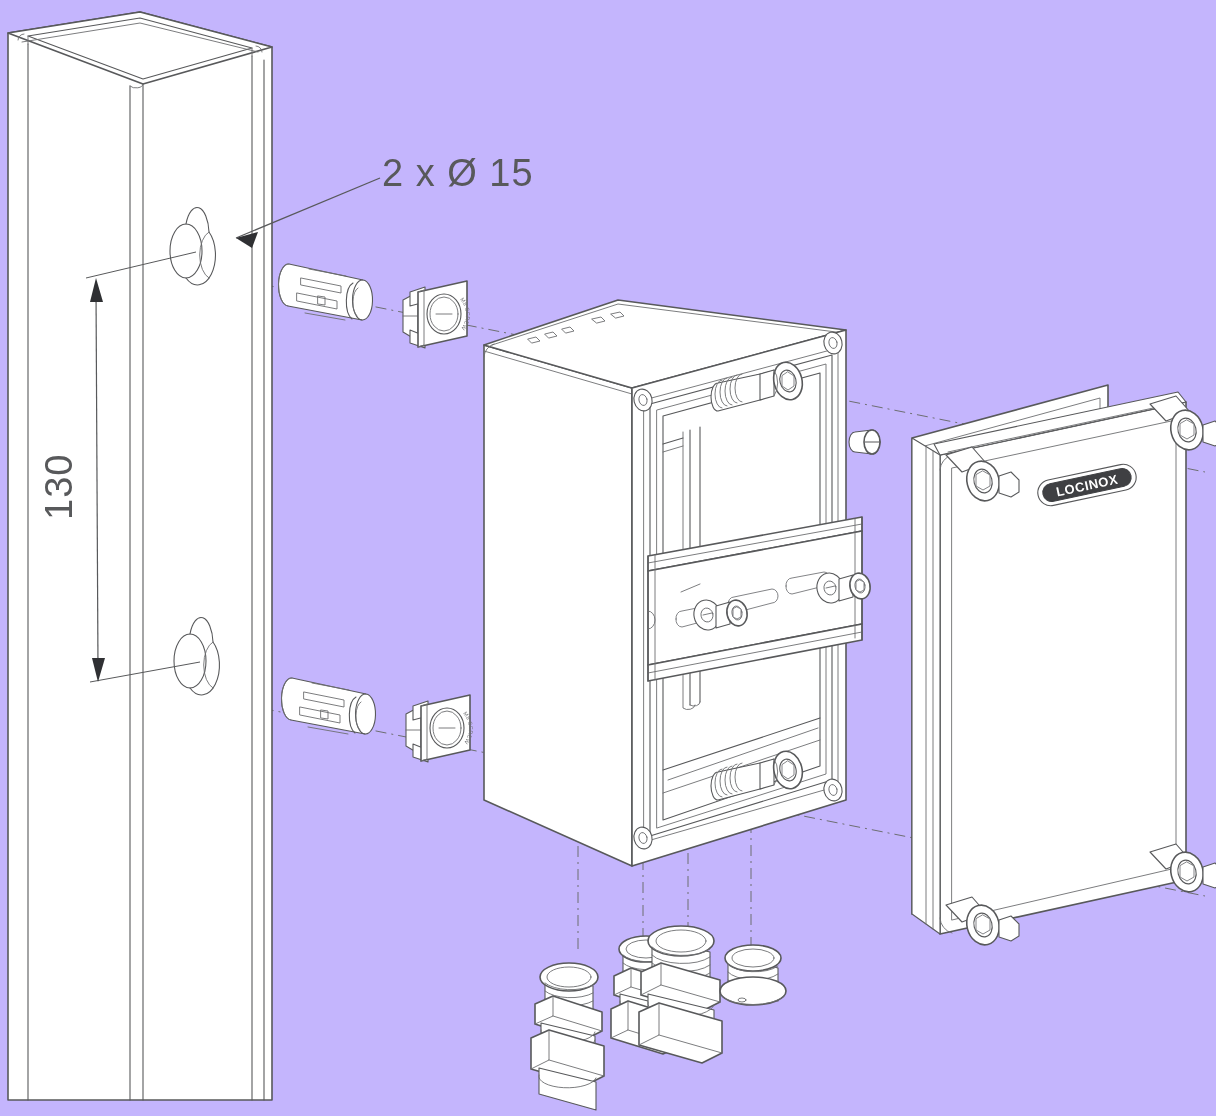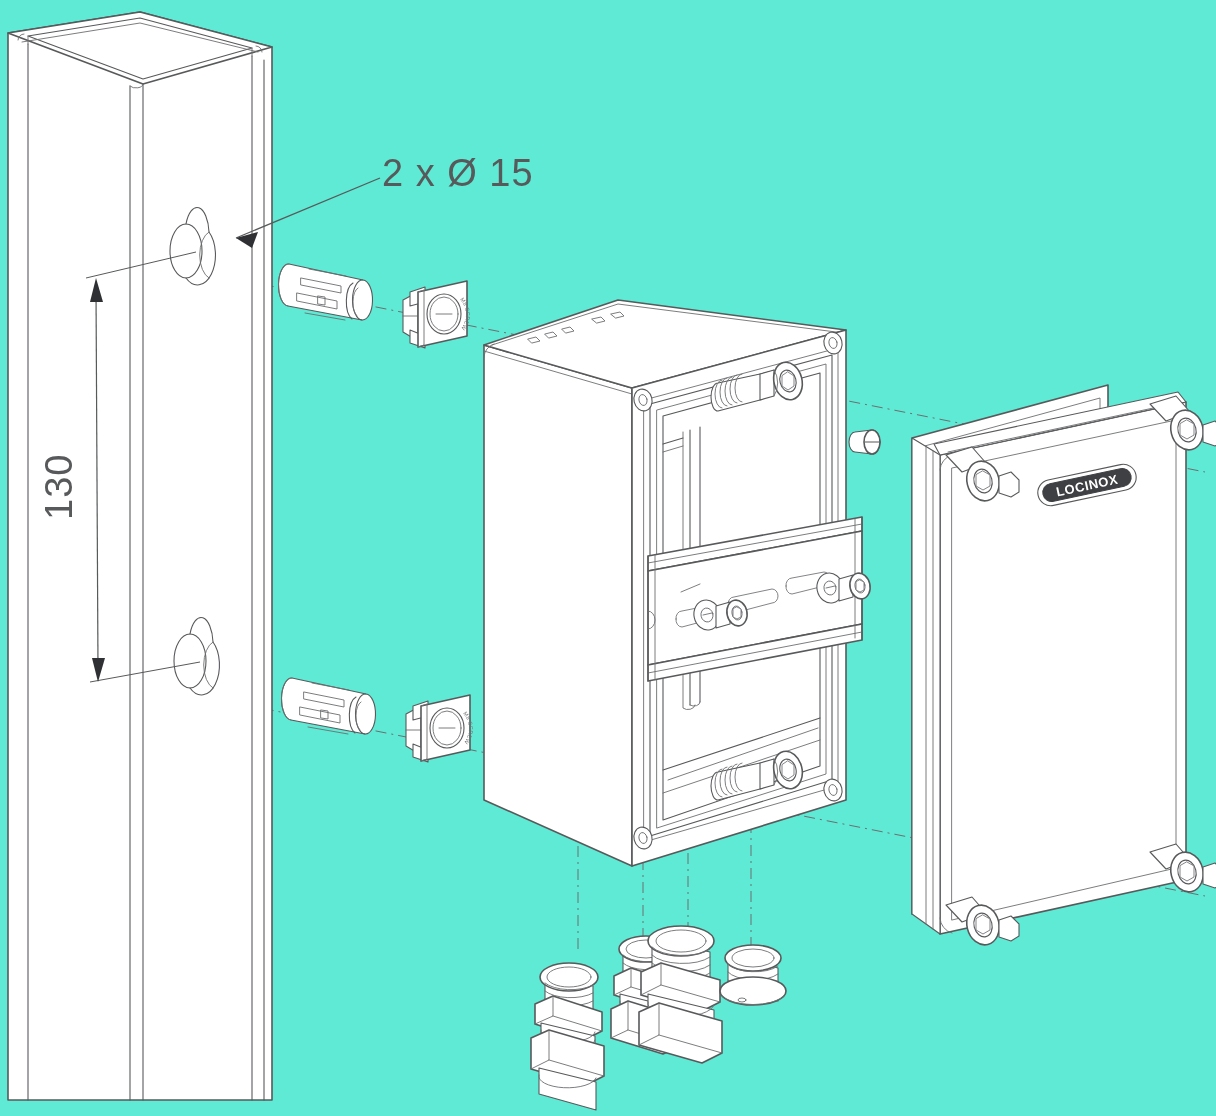--- a/index.html
+++ b/index.html
@@ -12,21 +12,21 @@
     width: 1216px;
     height: 1116px;
     overflow: hidden;
     font-family: "Liberation Sans", sans-serif;
     color: #58595b;
   }
   #drawing-root {
     position: relative;
     width: 1216px;
     height: 1116px;
-    background: #5eead4;
+    background: #c4b5fd;
   }
   svg.sheet {
     position: absolute;
     top: 0;
     left: 0;
     width: 1216px;
     height: 1116px;
     display: block;
   }
   .ln-thin { fill: none; stroke: #58595b; stroke-width: 1.1; stroke-linecap: round; stroke-linejoin: round; }

